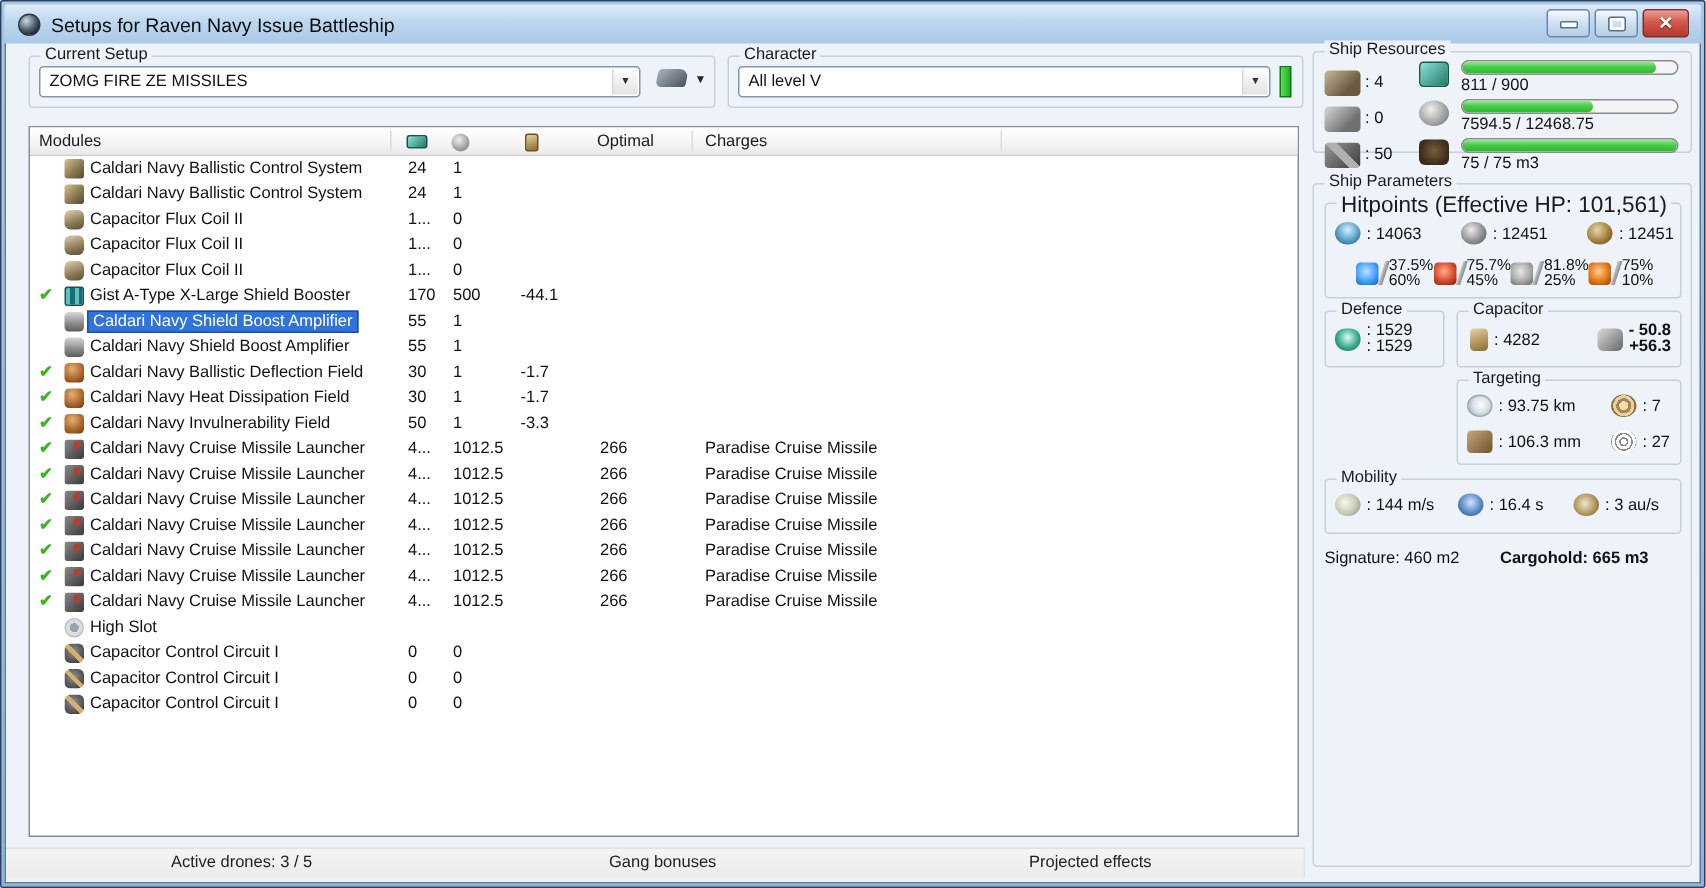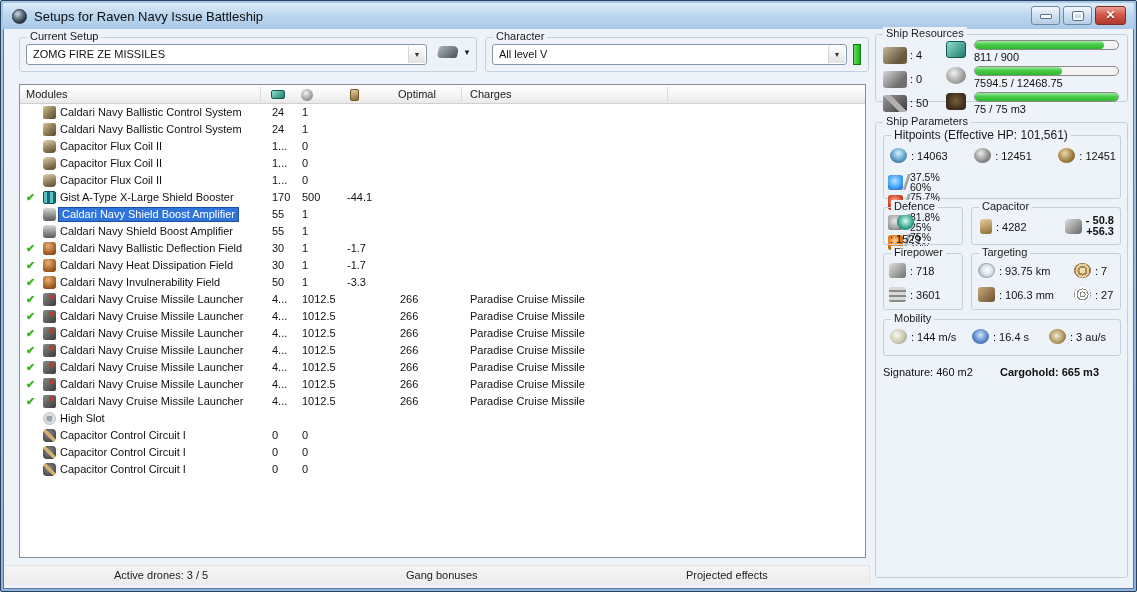--- a/index.html
+++ b/index.html
@@ -140,21 +140,21 @@
   .si-radar{background:radial-gradient(circle at 55% 45%,#ffffff,#d8e0e8 50%,#8898a8);border:1px solid #9aa8b5;}
   .si-crosshair{background:radial-gradient(circle at 50% 50%,#f0ddb0 0 3px,#a88850 3px 5px,#e8d0a0 5px 7px,#907040 7px);}
   .si-scan{background:linear-gradient(135deg,#c8a878,#705030);border-radius:3px;}
   .si-sensor{background:repeating-radial-gradient(circle at 50% 50%,#ffffff 0 2px,#888888 2px 3px);border-radius:50%;}
   .si-speed{background:radial-gradient(circle at 40% 40%,#f8f8f0,#c8c8b0 55%,#778088);}
   .si-clock{background:radial-gradient(circle at 50% 40%,#cfe4ff,#5a8ac8 55%,#2a4a78);}
   .si-warp{background:radial-gradient(circle at 45% 45%,#f0e8d0,#b09860 55%,#604820);}
   .statline{display:flex;align-items:center;gap:4px;white-space:nowrap;}
   
   .hp-row1{position:absolute;left:6px;top:12px;right:4px;display:flex;justify-content:space-between;}
-  .hp-row2{position:absolute;left:4px;top:36px;right:2px;display:flex;justify-content:center;flex-direction:column;}
+  .hp-row2{position:absolute;left:4px;top:36px;right:2px;display:flex;justify-content:center;}
   .runit{display:flex;align-items:center;gap:2px;}
   .ricon{width:15px;height:15px;border-radius:3px;flex:none;}
   .r-em{background:radial-gradient(circle at 45% 40%,#bfe0ff,#4aa8ff 50%,#1a5aa8);}
   .r-th{background:radial-gradient(circle at 45% 40%,#ffb090,#d44a2a 55%,#7a1e0e);}
   .r-ki{background:radial-gradient(circle at 45% 40%,#e8e8e8,#a8a8a8 55%,#606060);}
   .r-ex{background:radial-gradient(circle at 45% 40%,#ffd090,#e07818 55%,#8a4408);}
   .rsep{width:3px;height:16px;background:linear-gradient(90deg,#c8c8c8,#8a8a8a);transform:skewX(-18deg);flex:none;}
   .rvals{display:flex;flex-direction:column;line-height:10px;font-size:10.5px;}
   .stack{display:flex;flex-direction:column;line-height:11px;}
   .sig-line{position:absolute;top:243px;white-space:nowrap;}
@@ -426,21 +426,21 @@
             </div>
           <span class="bartxt">75 / 75 m3</span>
         </div>
       </div>
     </div>
 
     <div class="groupbox params-box">
       <span class="gb-label">Ship Parameters</span>
 
       <div class="subbox hpbox">
-        <span class="gb-label" style="font-size:12px;">Hitpoints (Effective HP: 101,561)</span>
+        <span class="gb-label" style="font-size:15px;">Hitpoints (Effective HP: 101,561)</span>
         <div class="hp-row1">
           <span class="statline">
             <span class="si si-shield"></span>
             <span>: 14063</span>
           </span>
           <span class="statline">
             <span class="si si-armor"></span>
             <span>: 12451</span>
           </span>
           <span class="statline">
@@ -479,21 +479,21 @@
             <span class="rvals">
               <span>75%</span>
               <span>10%</span>
             </span>
           </span>
         </div>
       </div>
 
       <div class="subbox defbox">
         <span class="gb-label">Defence</span>
-        <div class="statline" style="position:absolute;left:6px;top:7px;flex-direction:column;">
+        <div class="statline" style="position:absolute;left:6px;top:7px;">
           <span class="si si-defshield"></span>
           <span class="stack">
             <span>: 1529</span>
             <span>: 1529</span>
           </span>
         </div>
       </div>
 
       <div class="subbox capbox">
         <span class="gb-label">Capacitor</span>
@@ -503,31 +503,20 @@
         </div>
         <div class="statline" style="position:absolute;right:6px;top:7px;font-weight:bold;">
           <span class="si si-capdelta"></span>
           <span class="stack" style="text-align:right;">
             <span>- 50.8</span>
             <span>+56.3</span>
           </span>
         </div>
       </div>
 
-      <div class="subbox firebox">
-        <span class="gb-label">Firepower</span>
-        <div class="statline" style="position:absolute;left:5px;top:9px;">
-          <span class="si si-turret"></span>
-          <span>: 718</span>
-        </div>
-        <div class="statline" style="position:absolute;left:5px;top:33px;">
-          <span class="si si-missile"></span>
-          <span>: 3601</span>
-        </div>
-      </div>
 
       <div class="subbox targbox">
         <span class="gb-label">Targeting</span>
         <div class="statline" style="position:absolute;left:6px;top:9px;">
           <span class="si si-radar"></span>
           <span>: 93.75 km</span>
         </div>
         <div class="statline" style="position:absolute;left:102px;top:9px;">
           <span class="si si-crosshair"></span>
           <span>: 7</span>

